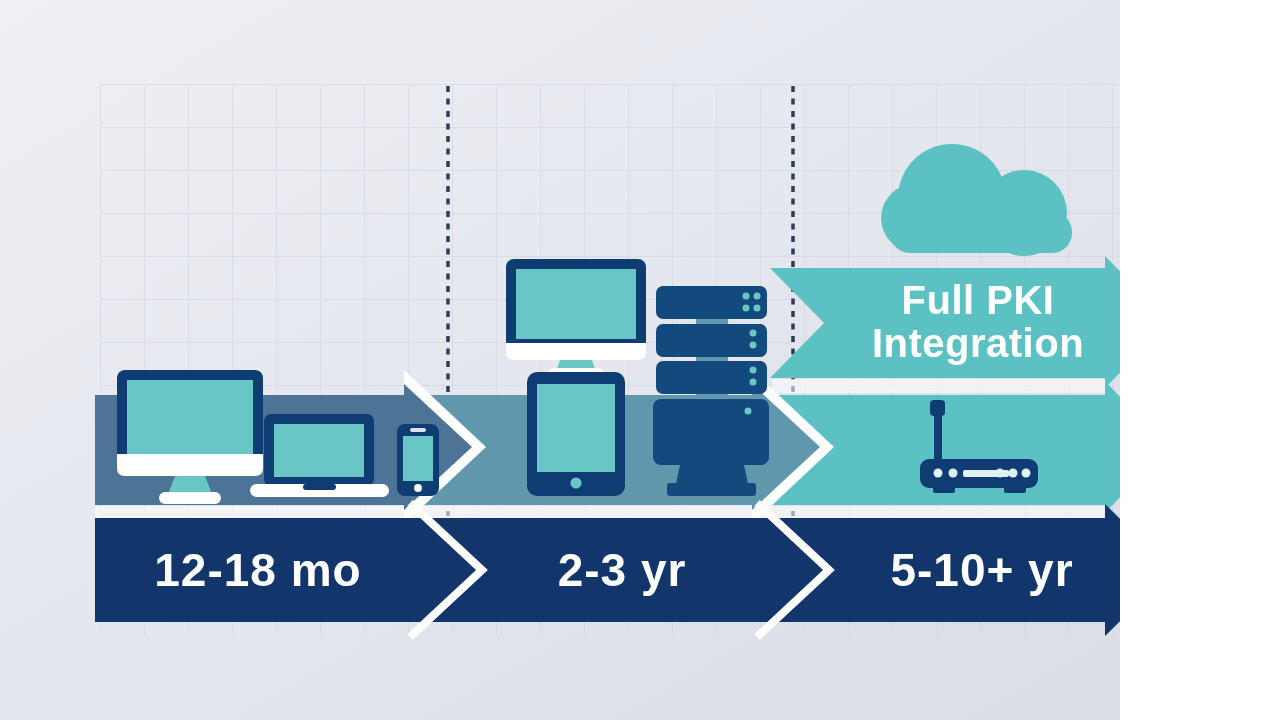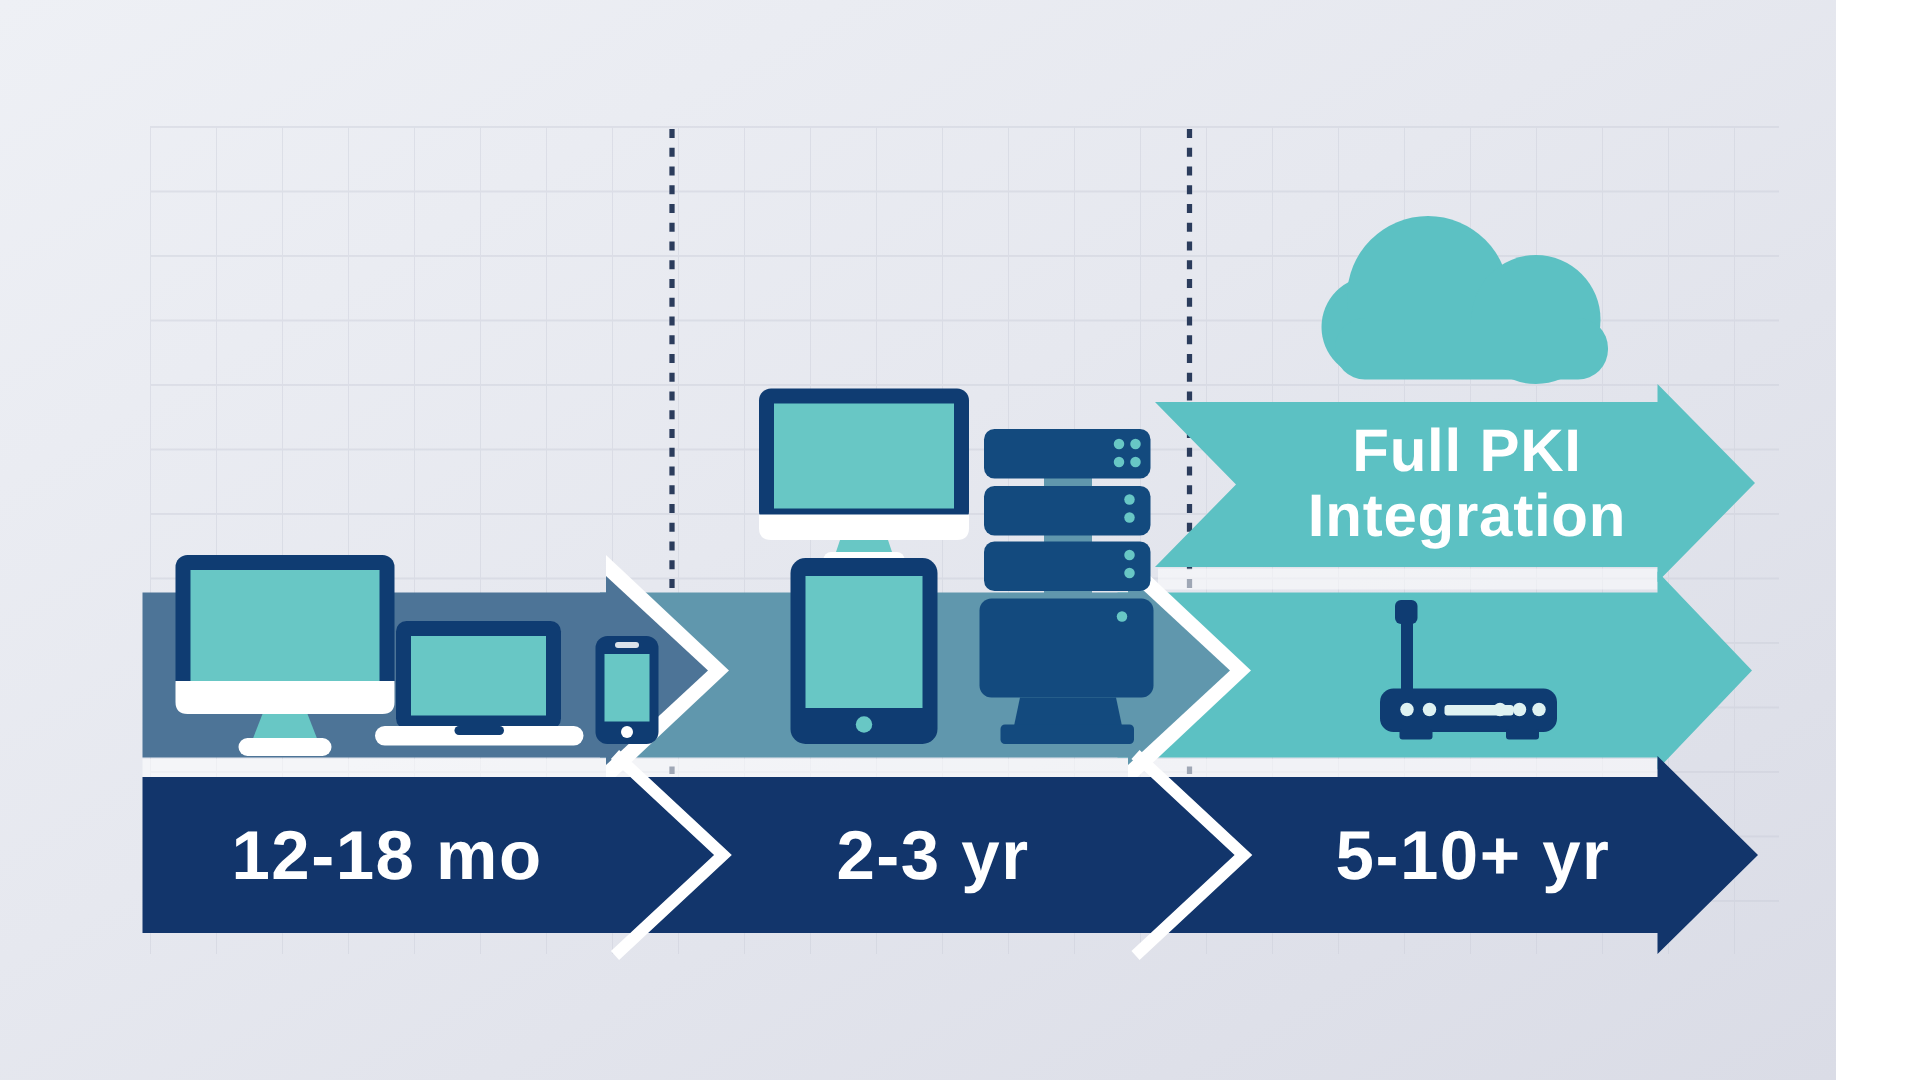--- a/index.html
+++ b/index.html
@@ -1,19 +1,20 @@
 <!DOCTYPE html>
 <html style="--bg-top: #eef0f5; --bg-bottom: #dadce6; --grid-line: #c9ccd8; --dot-line: #2b3c5c; --navy: #12356b; --icon-navy: #0f3c72; --server-navy: #134a7e; --steel1: #4d7497; --steel2: #6097ad; --teal: #5cc1c3; --screen: #68c7c5; --router-light: #dff2f2; --text: #ffffff;"><head>
 <meta charset="utf-8">
 <style>
   html,body{margin:0;padding:0;}
   .stage{
-    position:relative;width:1224px;height:720px;overflow:hidden;
+    position:relative;width:1090px;height:720px;overflow:hidden;
     background:linear-gradient(150deg, var(--bg-top,#eef0f5) 0%, #e6e8ef 45%, var(--bg-bottom,#dadce6) 100%);
     font-family:"Liberation Sans", sans-serif;
+    padding-left:30px;
   }
   .grid{
     position:absolute;left:100px;top:84px;width:1086px;height:552px;
     background-image:
       linear-gradient(to right, var(--grid-line,#c9ccd8) 1px, transparent 1px),
       linear-gradient(to bottom, var(--grid-line,#c9ccd8) 1px, transparent 1px);
     background-size:44px 43px;
     opacity:.42;
   }
   svg.scene{position:absolute;left:0;top:0;}

